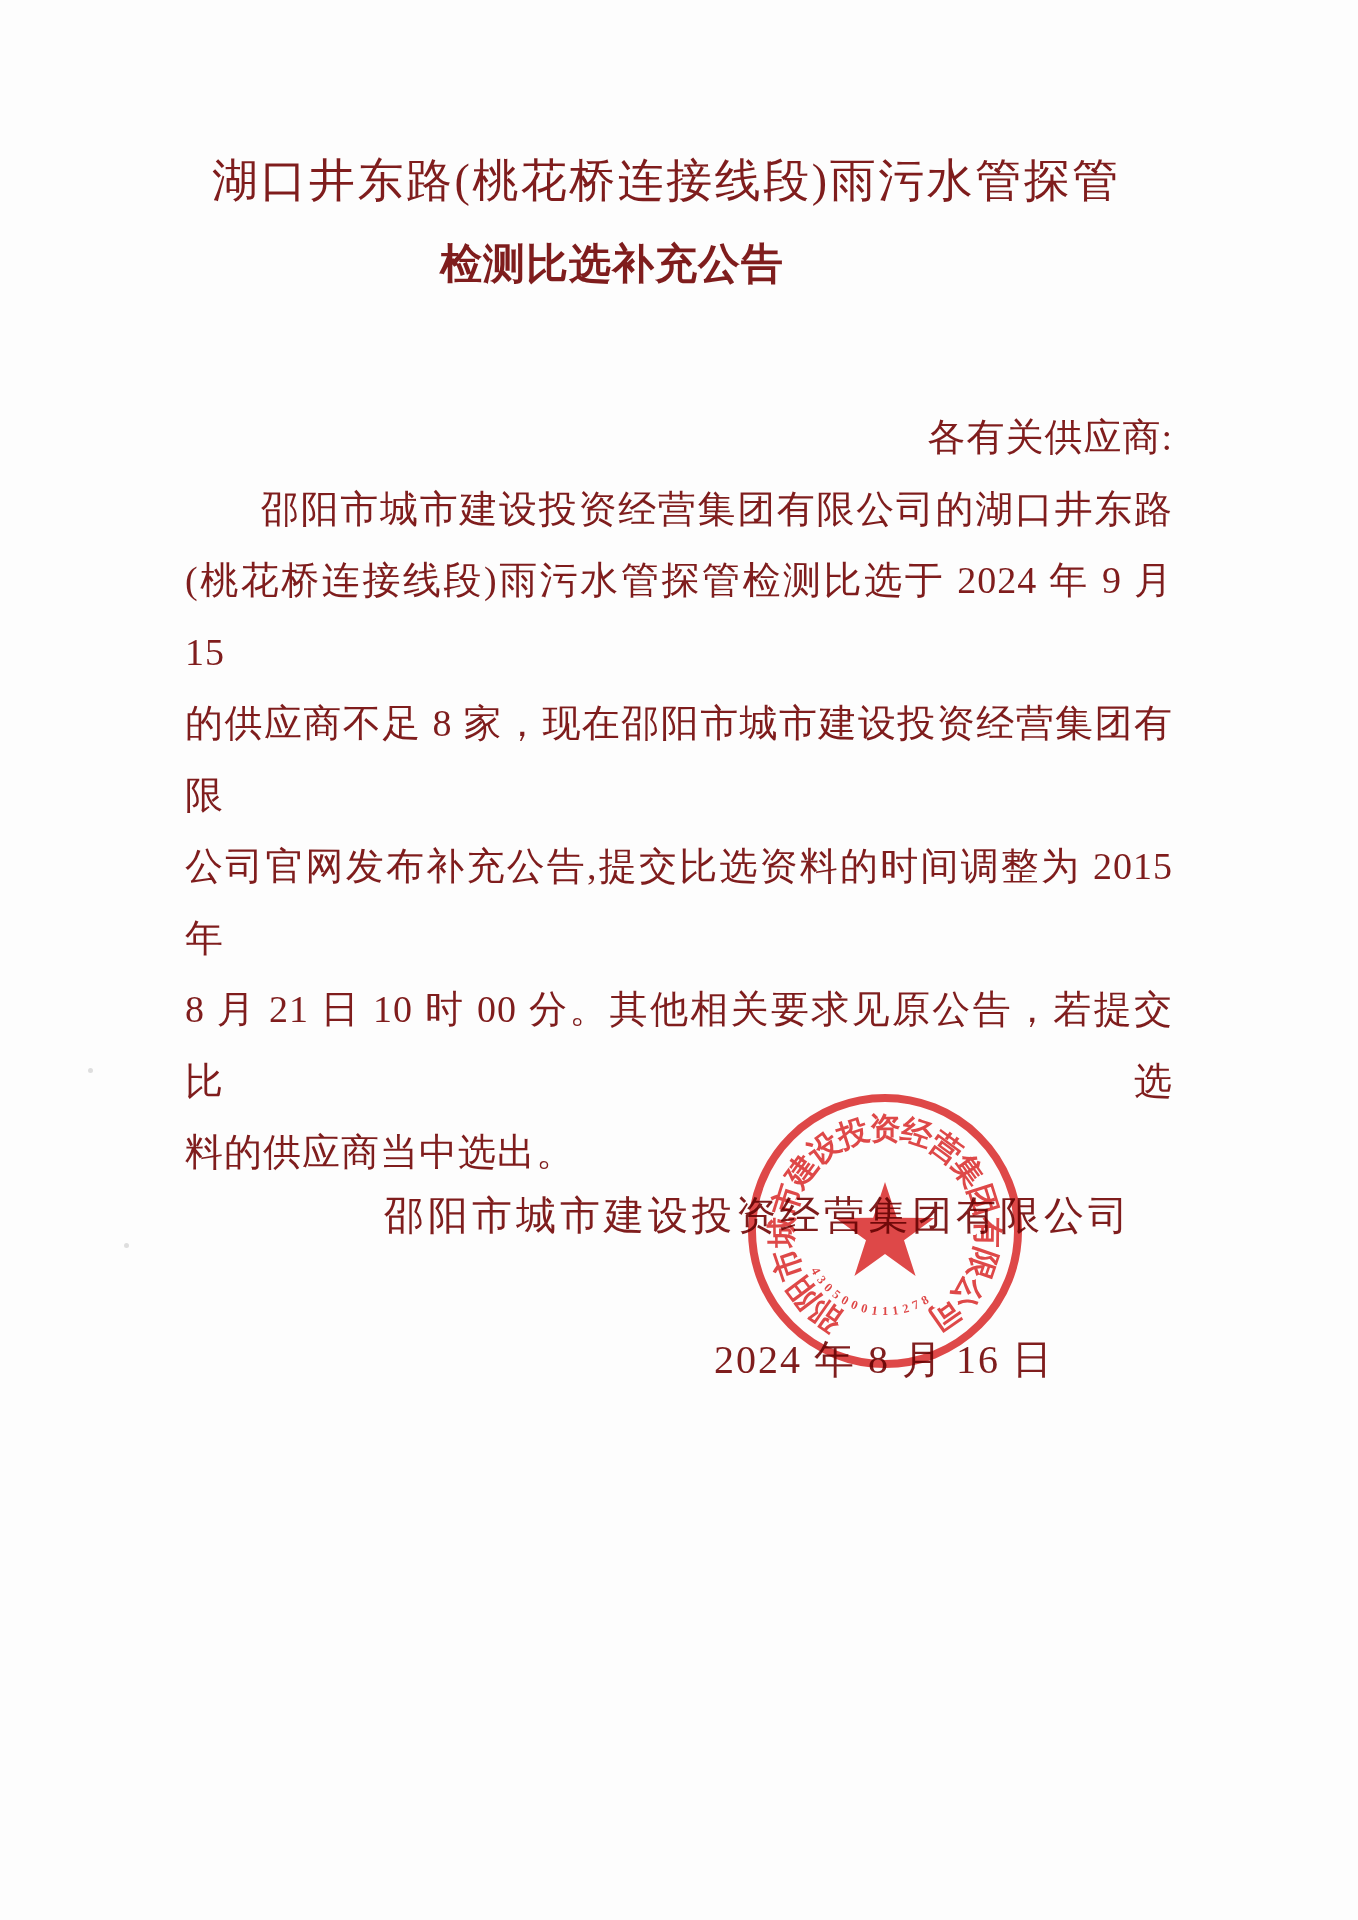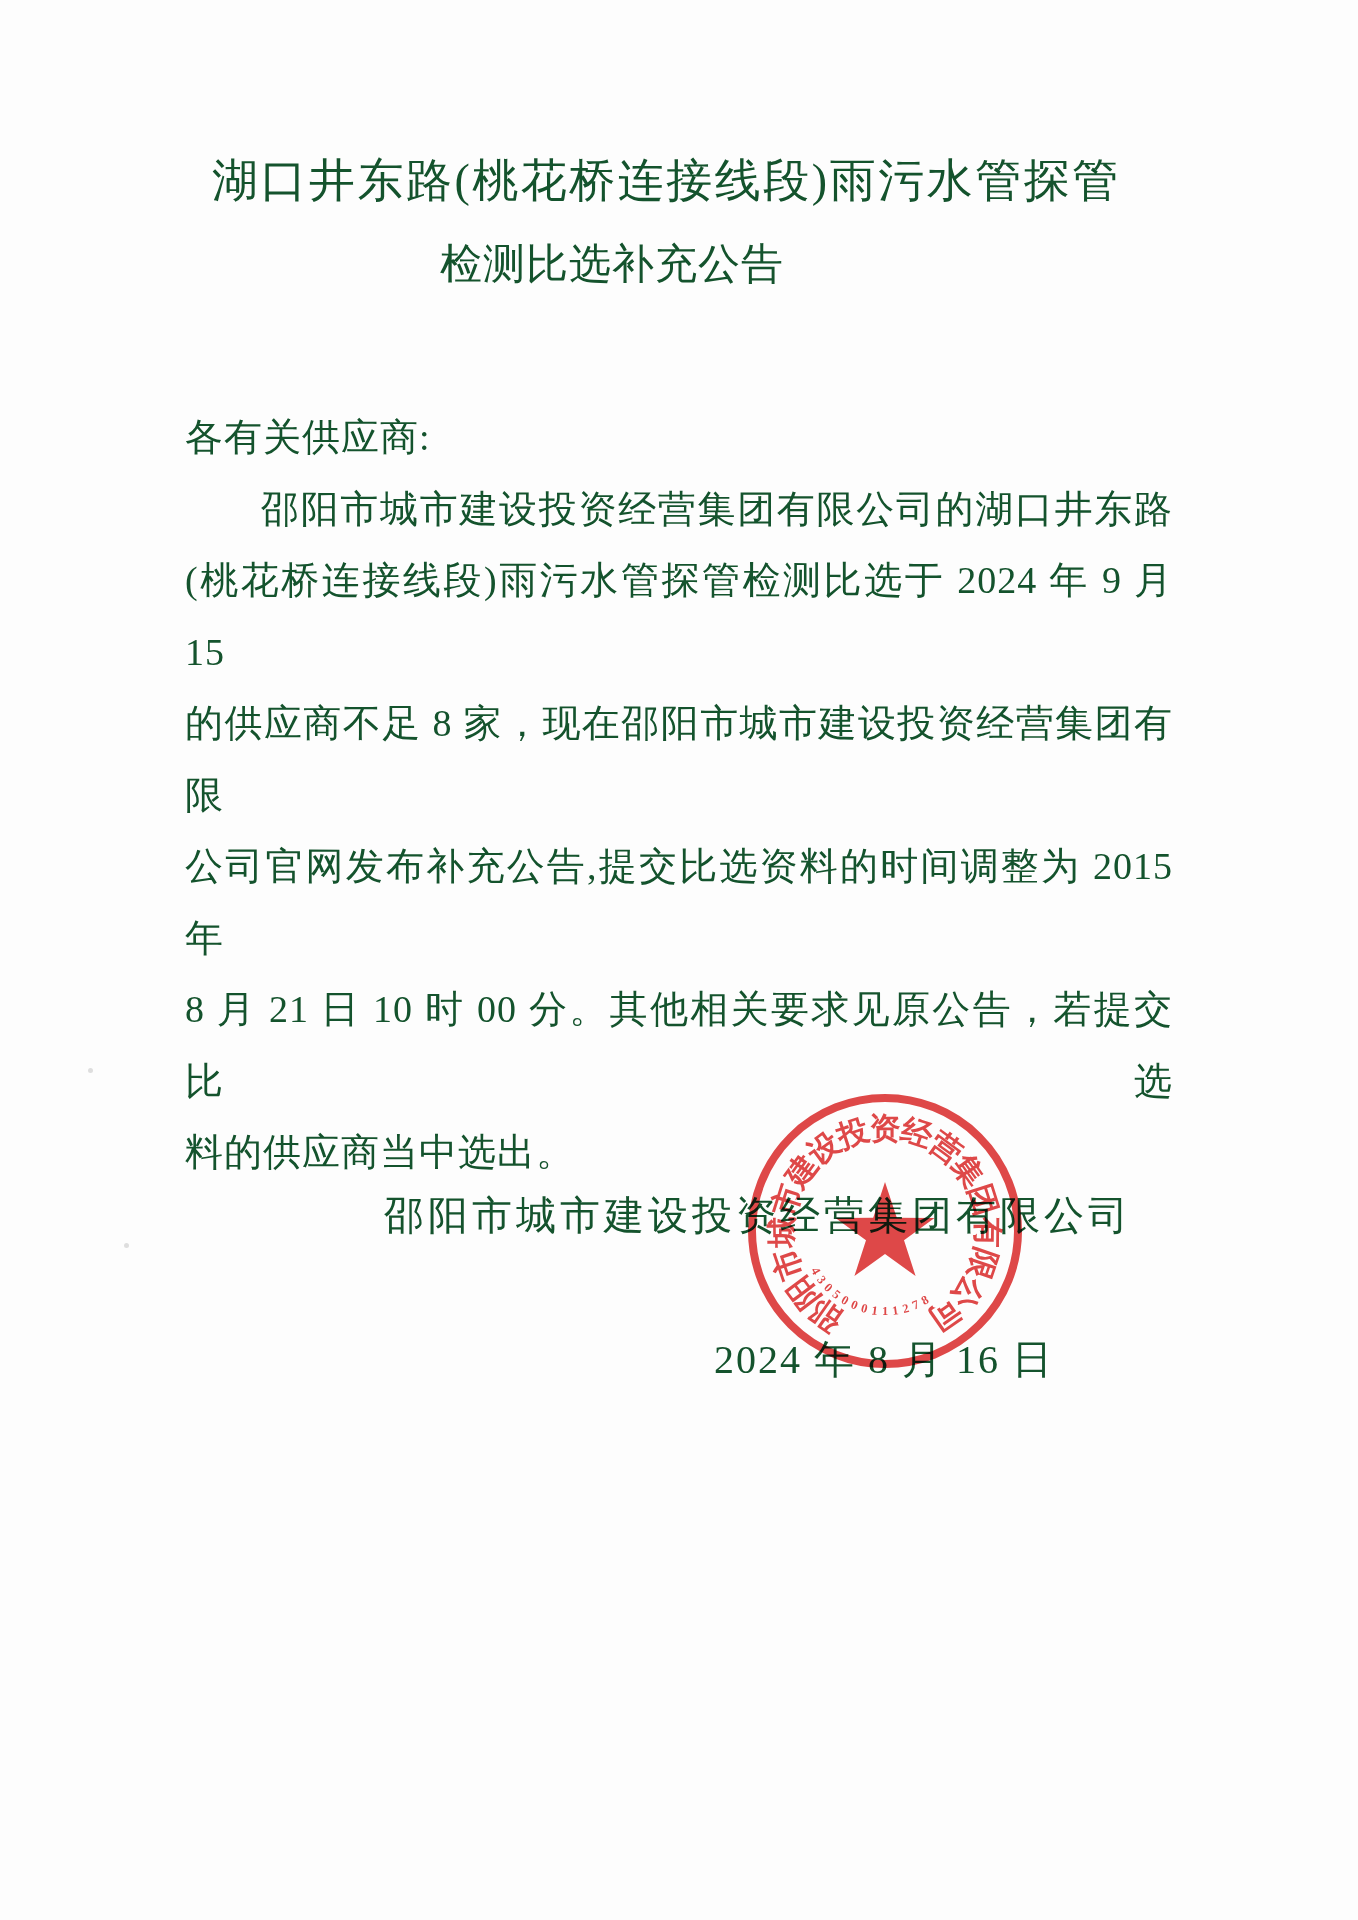--- a/index.html
+++ b/index.html
@@ -4,50 +4,50 @@
 <style>
   html, body { margin: 0; padding: 0; background: #e9e9e9; }
   .page {
     position: relative;
     width: 1358px;
     height: 1920px;
     margin: 0 auto;
     background: #fdfdfd;
     overflow: hidden;
     font-family: "Liberation Serif", "DejaVu Serif", serif;
-    color: #14532d;
+    color: #7f1d1d;
   }
   .title-line1 {
     position: absolute;
     left: 212px;
     top: 150px;
     font-size: 46px;
     letter-spacing: 2.5px;
     white-space: nowrap;
     font-weight: 500;
   }
   .title-line2 {
     position: absolute;
     left: 440px;
     top: 236px;
     font-size: 42px;
     letter-spacing: 1px;
     white-space: nowrap;
-    font-weight: 400;
+    font-weight: 700;
   }
   .body-block {
     position: absolute;
     left: 185px;
     top: 402px;
     width: 988px;
     font-size: 38px;
     line-height: 71.5px;
     letter-spacing: 1px;
   }
-  .salutation { text-align: left; }
+  .salutation { text-align: right; }
   .para-line {
     text-align: justify;
     text-align-last: justify;
   }
   .para-line.first { text-indent: 76px; }
   .para-line.last {
     text-align: right;
     text-align-last: left;
   }
   .signature-company {

